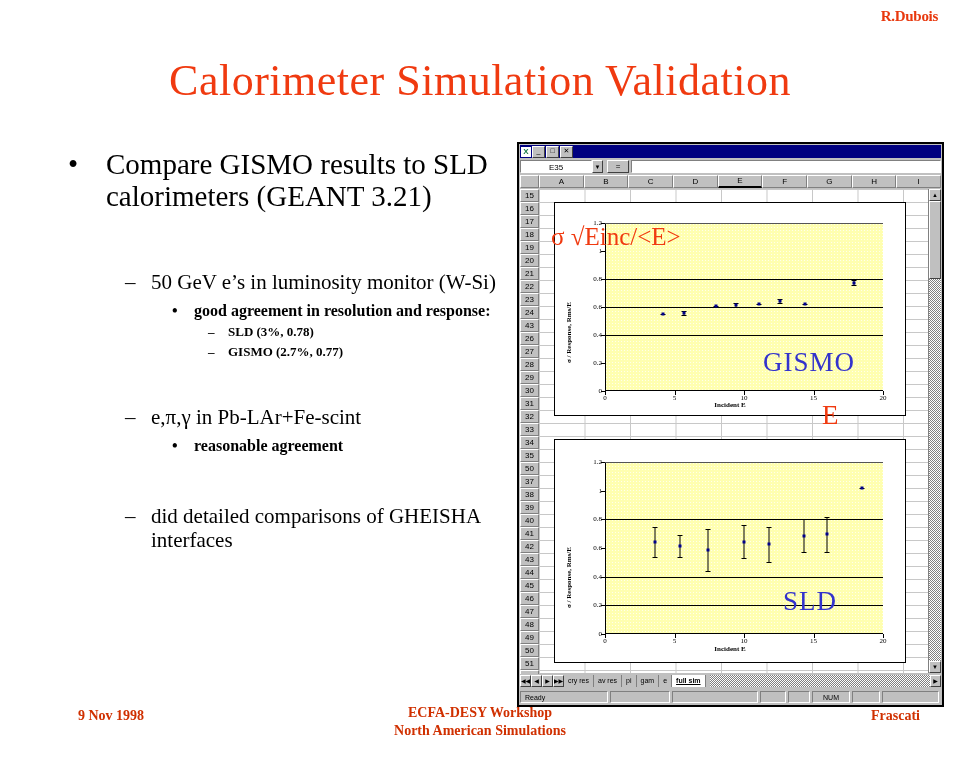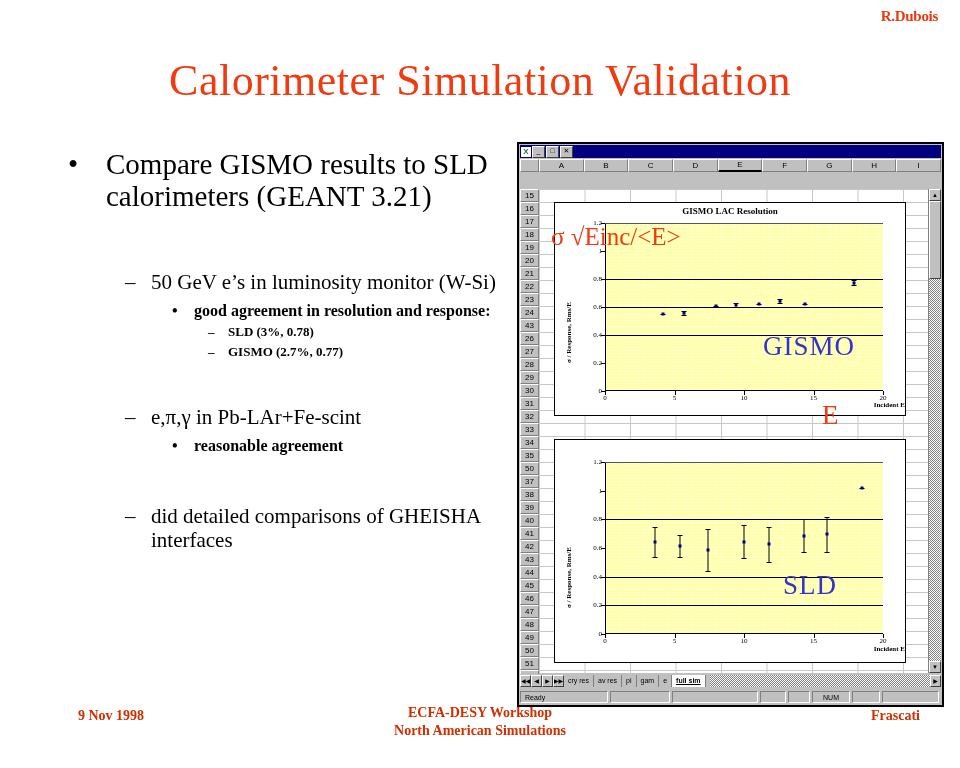--- a/index.html
+++ b/index.html
@@ -130,31 +130,31 @@
   .axis-y{position:absolute;left:0;top:0;bottom:0;width:1px;background:#000;}
   .axis-x{position:absolute;left:0;right:0;bottom:0;height:1px;background:#000;}
   .gline{position:absolute;left:0;right:0;height:1px;background:#000;}
   .ytick{position:absolute;right:100%;margin-right:3px;font-size:7px;
     color:#000;transform:translateY(-50%);white-space:nowrap;
     font-family:"Liberation Serif",serif;}
   .ytickmark{position:absolute;right:100%;width:4px;height:1px;background:#000;}
   .xtick{position:absolute;top:100%;margin-top:3px;font-size:7px;color:#000;
     transform:translateX(-50%);font-family:"Liberation Serif",serif;}
   .xtickmark{position:absolute;top:100%;width:1px;height:4px;background:#000;}
-  .xlabel{position:absolute;width:100%;text-align:right;font-size:7px;
+  .xlabel{position:absolute;width:100%;text-align:center;font-size:7px;
     font-weight:bold;color:#000;font-family:"Liberation Serif",serif;}
   .ylabel{position:absolute;font-size:7px;font-weight:bold;color:#000;
     transform:rotate(-90deg);transform-origin:0 0;white-space:nowrap;
     font-family:"Liberation Serif",serif;}
   .dot{position:absolute;width:3px;height:3px;background:#00008b;
     transform:translate(-50%,-50%);}
   .ebar{position:absolute;width:1px;background:#000;transform:translateX(-50%);}
   .ecap{position:absolute;width:5px;height:1px;background:#000;transform:translateX(-50%);}
   .watermark{position:absolute;font-size:27px;color:#3333cc;
-    font-family:"Liberation Serif",serif;letter-spacing:1px;}
+    font-family:"Liberation Serif",serif;letter-spacing:1px;margin-top:16px;}
   .annot-sig{position:absolute;left:551px;top:223px;font-size:25px;color:#f03a10;
     font-family:"Liberation Serif",serif;white-space:nowrap;z-index:40;}
   .annot-e{position:absolute;left:822px;top:400px;font-size:27px;color:#f03a10;
     font-family:"Liberation Serif",serif;z-index:40;}
   
   .tabrow{position:absolute;left:1px;right:1px;bottom:17px;height:14px;
     background:#c0c0c0;display:flex;align-items:center;font-size:7px;
     font-family:"Liberation Sans",sans-serif;}
   .navb{width:11px;height:12px;background:#c0c0c0;border:1px solid #fff;
     border-right-color:#404040;border-bottom-color:#404040;box-sizing:border-box;
@@ -231,20 +231,26 @@
 
 <div class="xl">
 
   <div class="xl-title">
     <span class="xl-ico">X</span>
     <span class="wbtn">_</span>
     <span class="wbtn">□</span>
     <span class="wbtn">✕</span>
   </div>
 
+  <div class="xl-formula">
+    <span class="namebox">E35</span>
+    <span class="ddbtn">▼</span>
+    <span class="eqbox">=</span>
+    <span class="fbar"></span>
+  </div>
 
   <div class="colhdr">
     <span class="corner"></span>
     <span class="colcell">A</span>
     <span class="colcell">B</span>
     <span class="colcell">C</span>
     <span class="colcell">D</span>
     <span class="colcell sel">E</span>
     <span class="colcell">F</span>
     <span class="colcell">G</span>
@@ -292,21 +298,20 @@
         <div class="rowcell">49</div>
         <div class="rowcell">50</div>
         <div class="rowcell">51</div>
         <div class="rowcell">52</div>
       </div>
 
     <div class="sheetpane">
       <div class="gridlines"></div>
 
       <div class="chartbox" style="left:15px;top:13px;width:350px;height:212px;">
-        <div class="chart-title">GISMO LAC Resolution</div>
 
         <div class="plot" id="plot1" style="left:50px;top:20px;width:278px;height:168px;">
           <div class="plot-speckle"></div>
           <div class="axis-y"></div>
           <div class="axis-x"></div>
         <div class="gline" style="top: 112px;"></div>
             <div class="gline" style="top: 84px;"></div>
             <div class="gline" style="top: 56px;"></div>
             <div class="gline" style="top: 0px; background: rgb(85, 85, 85);"></div>
             <div class="ytick" style="top: 168px;">0</div>

